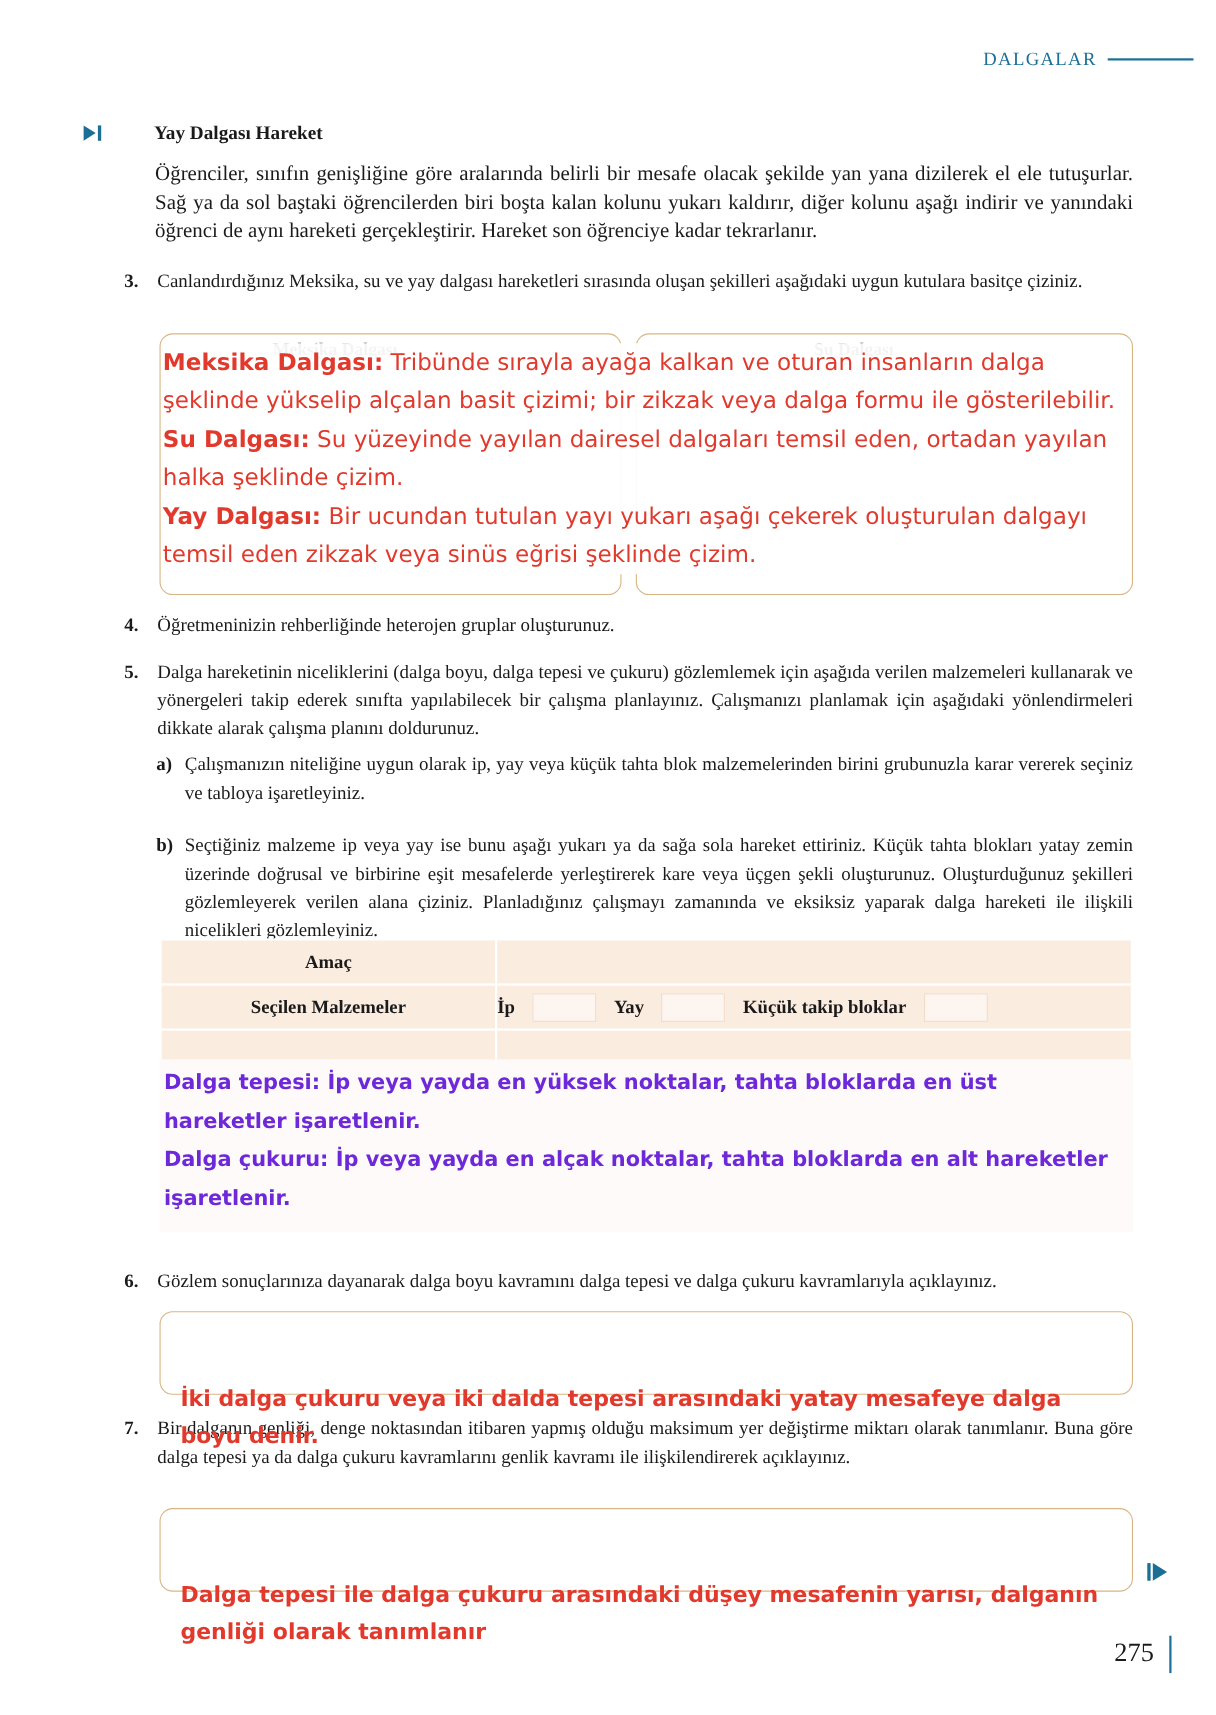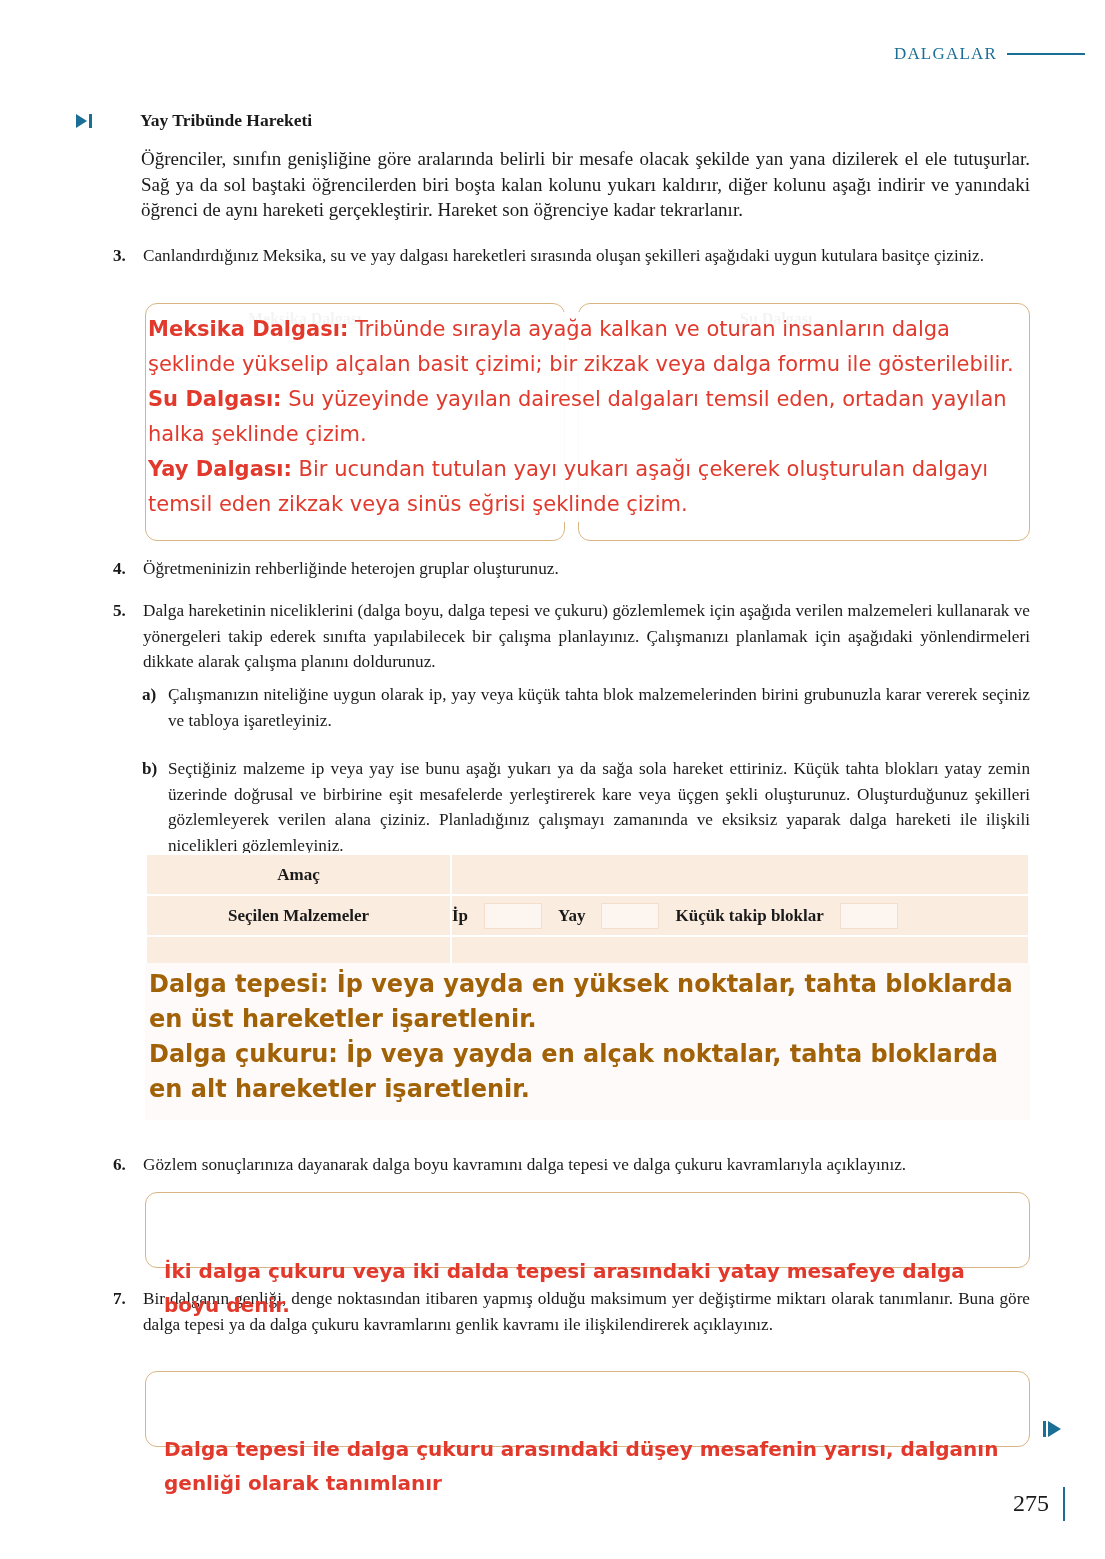--- a/index.html
+++ b/index.html
@@ -184,24 +184,24 @@
 
   
   .table-answer {
     position: absolute;
     left: 145px;
     top: 963px;
     width: 885px;
     height: 157px;
     background: #fffafa;
     z-index: 6;
-    color: #a16207;
+    color: #6d28d9;
     font-family: "DejaVu Sans", "Liberation Sans", sans-serif;
     font-weight: bold;
-    font-size: 24px;
+    font-size: 19px;
     line-height: 35px;
     padding: 4px 6px 0 4px;
   }
 
   
   .page-num {
     position: absolute;
     right: 56px;
     bottom: 42px;
     font-size: 24px;
@@ -239,21 +239,21 @@
 <div class="page-header">
   <span class="header-title">DALGALAR</span>
   <span class="header-rule"></span>
 </div>
 
 <div class="section-head">
   <span class="play-end-icon">
     <span class="tri"></span>
       <span class="bar"></span>
   </span>
-  <span class="section-title">Yay Tribünde Hareketi</span>
+  <span class="section-title">Yay Dalgası Hareket</span>
 </div>
 
 <div class="para" style="left:141px; top:146px; width:889px;">Öğrenciler, sınıfın genişliğine göre aralarında belirli bir mesafe olacak şekilde yan yana dizilerek el ele tutuşurlar. Sağ ya da sol baştaki öğrencilerden biri boşta kalan kolunu yukarı kaldırır, diğer kolunu aşağı indirir ve yanındaki öğrenci de aynı hareketi gerçekleştirir. Hareket son öğrenciye kadar tekrarlanır.</div>
 
 <div class="numbered" style="left:113px; top:243px; width:917px;">
   <span class="num">3.</span>
   <span class="body">Canlandırdığınız Meksika, su ve yay dalgası hareketleri sırasında oluşan şekilleri aşağıdaki uygun kutulara basitçe çiziniz.</span>
 </div>
 
 <div class="answer-box" style="left:145px; top:303px; width:420px; height:238px;"></div>

